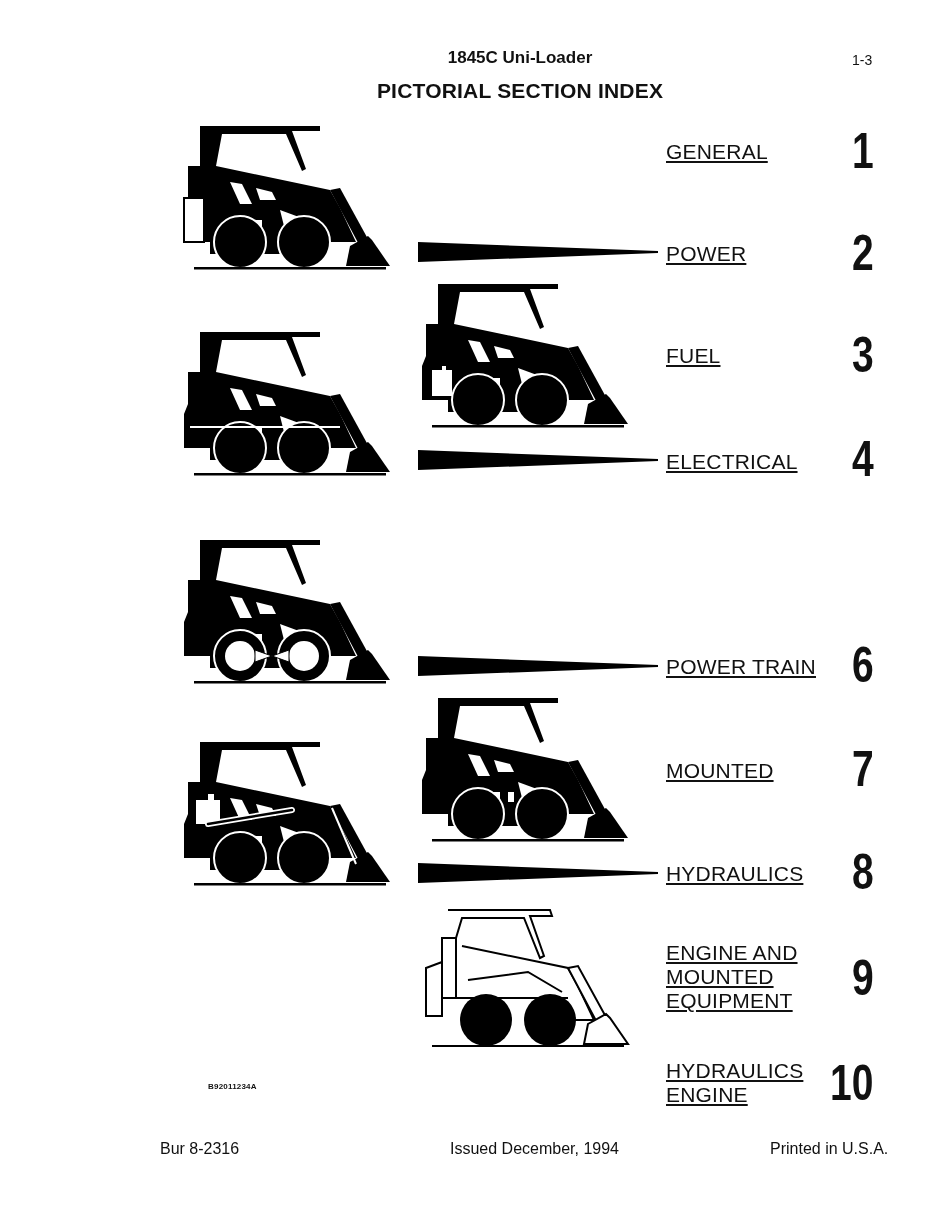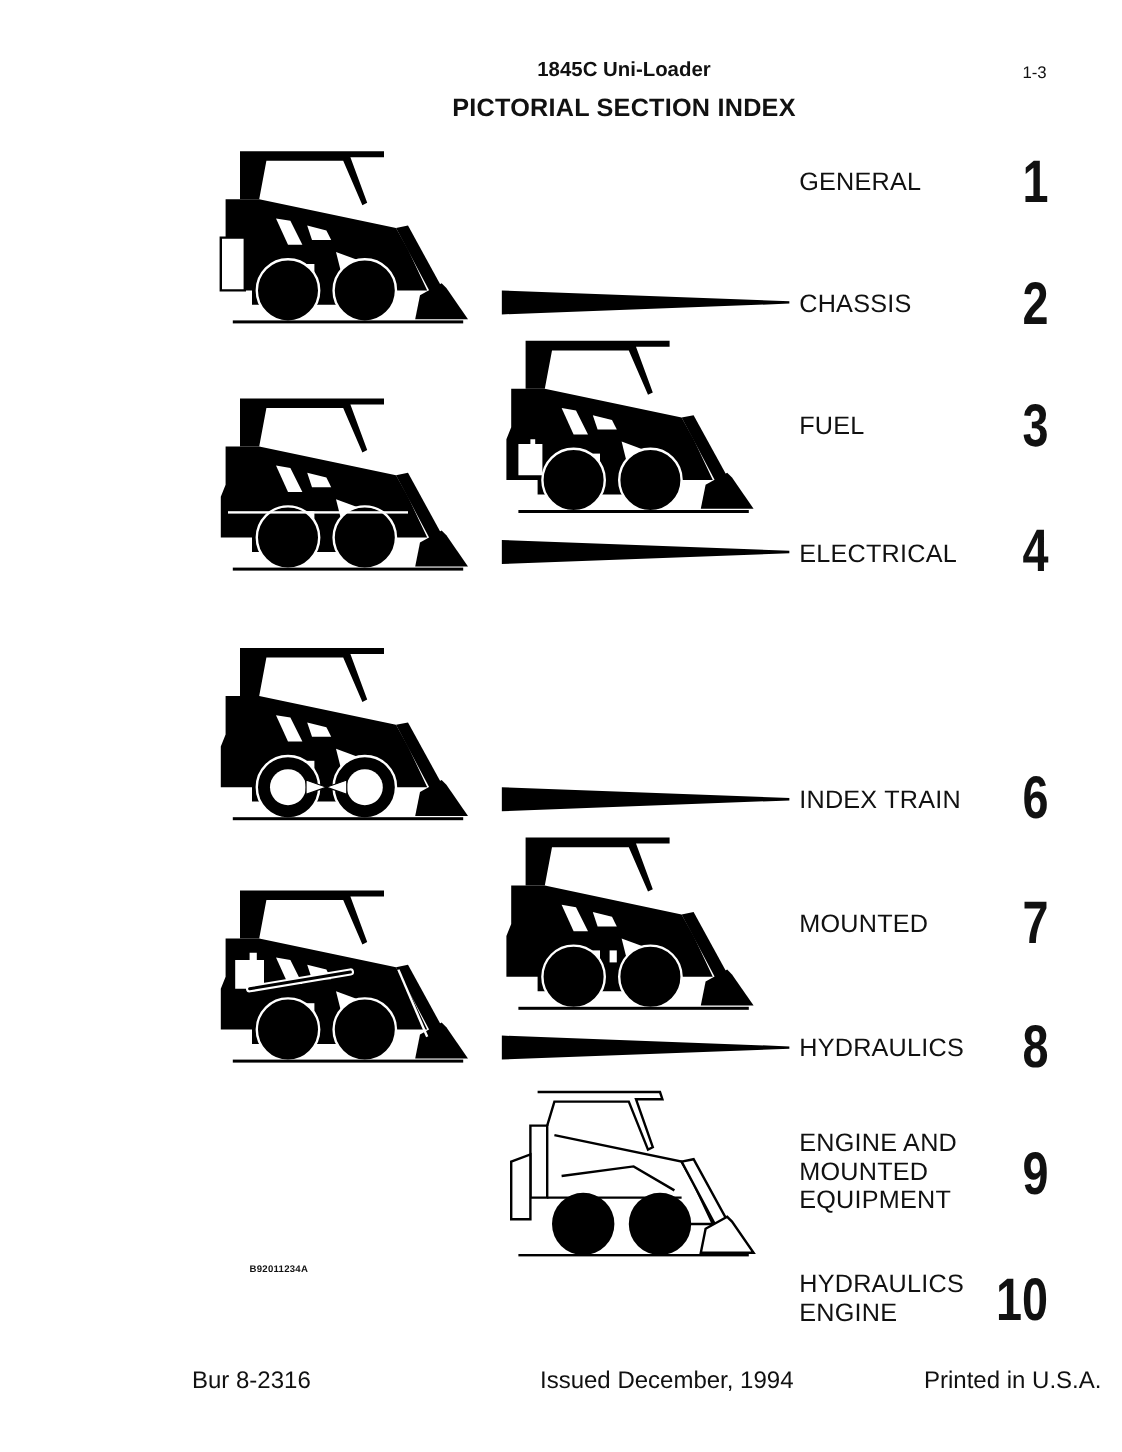--- a/index.html
+++ b/index.html
@@ -2,24 +2,24 @@
 <html><head>
 <meta charset="utf-8">
 <style>
   html, body { margin: 0; padding: 0; background: #ffffff; }
   body { width: 935px; height: 1210px; position: relative; overflow: hidden;
          font-family: "Liberation Sans", sans-serif; color: #111; }
   .abs { position: absolute; }
   .doc-title { left: 0; width: 1040px; top: 48px; text-align: center; font-weight: bold; font-size: 17px; }
   .page-num { left: 852px; top: 52px; font-size: 14px; }
   .section-heading { left: 0; width: 1040px; top: 79px; text-align: center; font-weight: bold; font-size: 21px; letter-spacing: 0.2px; }
-  .entry-label { font-size: 21px; line-height: 24px; letter-spacing: 0.2px; }
+  .entry-label { font-size: 21px; line-height: 24px; letter-spacing: 0.2px; text-decoration: underline; }
   .entry-num { font-weight: bold; font-size: 50px; line-height: 50px; transform: scaleX(0.78); transform-origin: left top; }
-  .footer { top: 1140px; font-size: 20px; }
-  .fig-code { left: 208px; top: 1053px; font-size: 8px; font-weight: bold; letter-spacing: 0.2px; }
+  .footer { top: 1140px; font-size: 16px; }
+  .fig-code { left: 208px; top: 1082px; font-size: 8px; font-weight: bold; letter-spacing: 0.2px; }
   svg.loader { position: absolute; overflow: visible; }
   svg.wedge { position: absolute; }
 </style>
 </head>
 <body>
 
 <svg width="0" height="0" style="position:absolute">
   <defs>
 
     <g id="loader-body">
@@ -111,30 +111,30 @@
 <svg class="wedge" style="left:418px;top:654px" width="240" height="24" viewBox="0 0 240 24">
   <path d="M0 2 L240 11 L240 13 L0 22 Z" fill="#000"></path>
 </svg>
 <svg class="wedge" style="left:418px;top:861px" width="240" height="24" viewBox="0 0 240 24">
   <path d="M0 2 L240 11 L240 13 L0 22 Z" fill="#000"></path>
 </svg>
 
 <div class="abs entry-label" style="left:666px;top:140px">GENERAL</div>
 <div class="abs entry-num" style="left:852px;top:126px">1</div>
 
-<div class="abs entry-label" style="left:666px;top:242px">CHASSIS</div>
+<div class="abs entry-label" style="left:666px;top:242px">POWER</div>
 <div class="abs entry-num" style="left:852px;top:228px">2</div>
 
 <div class="abs entry-label" style="left:666px;top:344px">FUEL</div>
 <div class="abs entry-num" style="left:852px;top:330px">3</div>
 
 <div class="abs entry-label" style="left:666px;top:450px">ELECTRICAL</div>
 <div class="abs entry-num" style="left:852px;top:434px">4</div>
 
-<div class="abs entry-label" style="left:666px;top:655px">INDEX TRAIN</div>
+<div class="abs entry-label" style="left:666px;top:655px">POWER TRAIN</div>
 <div class="abs entry-num" style="left:852px;top:640px">6</div>
 
 <div class="abs entry-label" style="left:666px;top:759px">MOUNTED</div>
 <div class="abs entry-num" style="left:852px;top:744px">7</div>
 
 <div class="abs entry-label" style="left:666px;top:862px">HYDRAULICS</div>
 <div class="abs entry-num" style="left:852px;top:847px">8</div>
 
 <div class="abs entry-label" style="left:666px;top:941px">
   <div>ENGINE AND</div>

